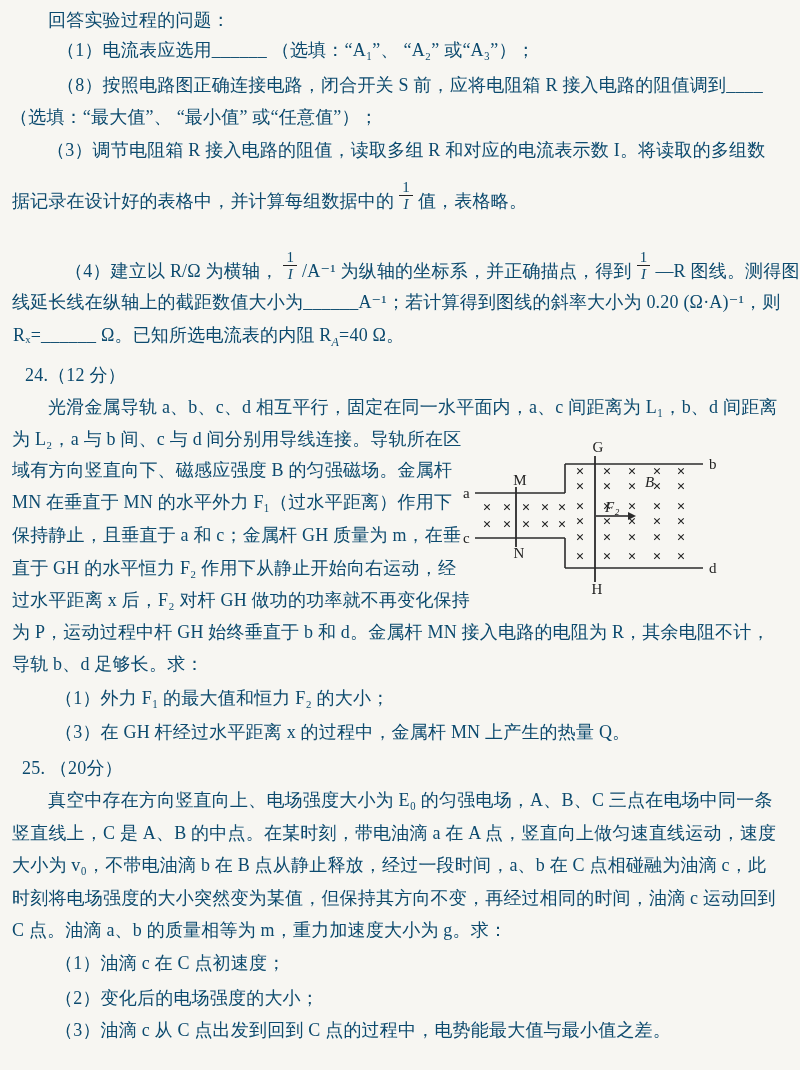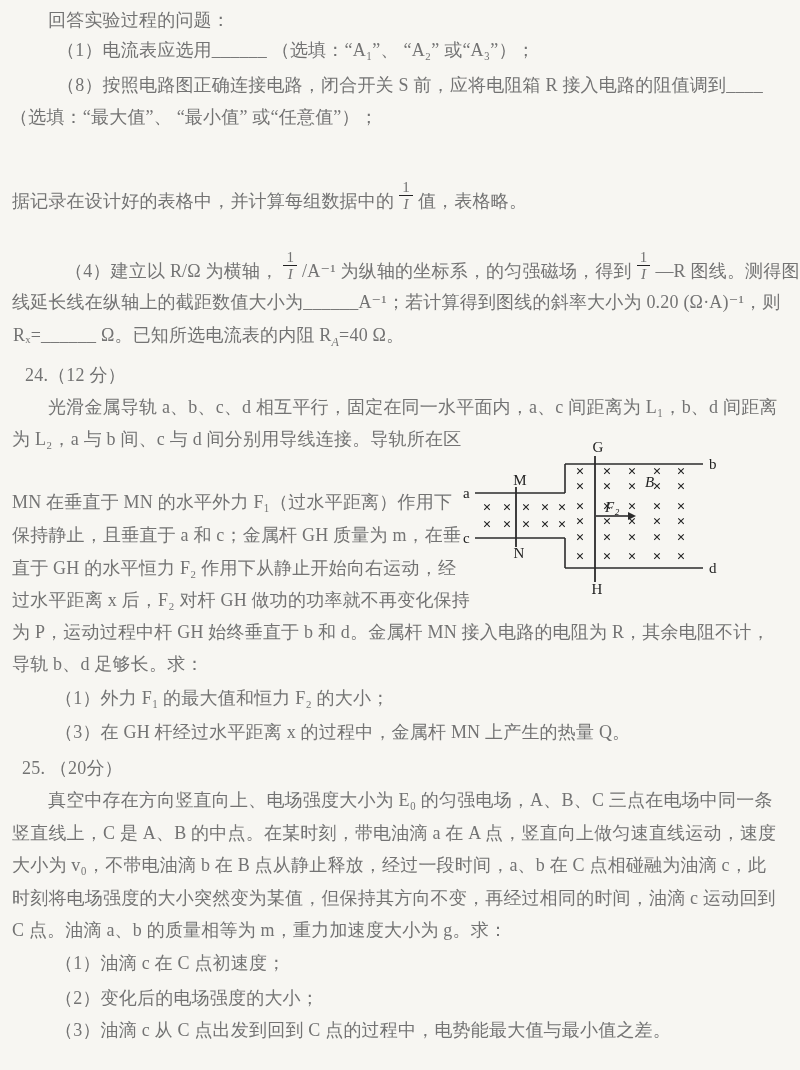--- a/index.html
+++ b/index.html
@@ -1,21 +1,21 @@
 <!DOCTYPE html>
 <html><head>
 <meta charset="utf-8">
 <style>
   html,body{margin:0;padding:0;}
   .page{
     position:relative;
     width:800px;height:1070px;
     background:#f7f6f2;
     font-family:"Liberation Serif","DejaVu Serif",serif;
-    color:#737373;
+    color:#0c4a6e;
     overflow:hidden;
   }
   .ln{
     position:absolute;
     font-size:18px;
     line-height:24px;
     white-space:nowrap;
     letter-spacing:0.2px;
   }
   .flexln{display:flex;align-items:flex-end;}
@@ -40,53 +40,55 @@
 </style>
 </head>
 <body>
 
 <div class="page">
 
   <div class="ln" style="left:48px;top:8px">回答实验过程的问题：</div>
   <div class="ln" style="left:57px;top:38px">（1）电流表应选用______ （选填：“A₁”、 “A₂” 或“A₃”）；</div>
   <div class="ln" style="left:57px;top:73px">（8）按照电路图正确连接电路，闭合开关 S 前，应将电阻箱 R 接入电路的阻值调到____</div>
   <div class="ln" style="left:10px;top:105px">（选填：“最大值”、 “最小值” 或“任意值”）；</div>
+  <div class="ln" style="left:47px;top:138px">（3）调节电阻箱 R 接入电路的阻值，读取多组 R 和对应的电流表示数 I。将读取的多组数</div>
 
   <div class="ln flexln" style="left:12px;top:163px;height:50px">
     <span>据记录在设计好的表格中，并计算每组数据中的</span>
     <span class="frac">
       <span class="num">1</span>
       <span class="den">I</span>
     </span>
     <span>值，表格略。</span>
   </div>
 
   <div class="ln flexln" style="left:65px;top:231px;height:52px">
     <span>（4）建立以 R/Ω 为横轴，</span>
     <span class="frac">
       <span class="num">1</span>
       <span class="den">I</span>
     </span>
-    <span>/A⁻¹ 为纵轴的坐标系，的匀强磁场，得到</span>
+    <span>/A⁻¹ 为纵轴的坐标系，并正确描点，得到</span>
     <span class="frac">
       <span class="num">1</span>
       <span class="den">I</span>
     </span>
     <span>—R 图线。测得图</span>
   </div>
 
   <div class="ln" style="left:12px;top:290px">线延长线在纵轴上的截距数值大小为______A⁻¹；若计算得到图线的斜率大小为 0.20 (Ω·A)⁻¹，则</div>
 
   <div class="ln" style="left:13px;top:323px">
     <span>Rₓ=______ Ω。已知所选电流表的内阻 R</span><sub>A</sub><span>=40 Ω。</span>
   </div>
 
   <div class="ln" style="left:25px;top:363px">24.（12 分）</div>
   <div class="ln" style="left:48px;top:395px">光滑金属导轨 a、b、c、d 相互平行，固定在同一水平面内，a、c 间距离为 L₁，b、d 间距离</div>
   <div class="ln" style="left:12px;top:427px">为 L₂，a 与 b 间、c 与 d 间分别用导线连接。导轨所在区</div>
+  <div class="ln" style="left:12px;top:458px">域有方向竖直向下、磁感应强度 B 的匀强磁场。金属杆</div>
   <div class="ln" style="left:12px;top:490px">MN 在垂直于 MN 的水平外力 F₁（过水平距离）作用下</div>
   <div class="ln" style="left:12px;top:523px">保持静止，且垂直于 a 和 c；金属杆 GH 质量为 m，在垂</div>
   <div class="ln" style="left:12px;top:556px">直于 GH 的水平恒力 F₂ 作用下从静止开始向右运动，经</div>
   <div class="ln" style="left:12px;top:588px">过水平距离 x 后，F₂ 对杆 GH 做功的功率就不再变化保持</div>
   <div class="ln" style="left:12px;top:620px">为 P，运动过程中杆 GH 始终垂直于 b 和 d。金属杆 MN 接入电路的电阻为 R，其余电阻不计，</div>
   <div class="ln" style="left:12px;top:652px">导轨 b、d 足够长。求：</div>
   <div class="ln" style="left:55px;top:686px">（1）外力 F₁ 的最大值和恒力 F₂ 的大小；</div>
   <div class="ln" style="left:55px;top:720px">（3）在 GH 杆经过水平距离 x 的过程中，金属杆 MN 上产生的热量 Q。</div>
 
   <div class="diagram">

